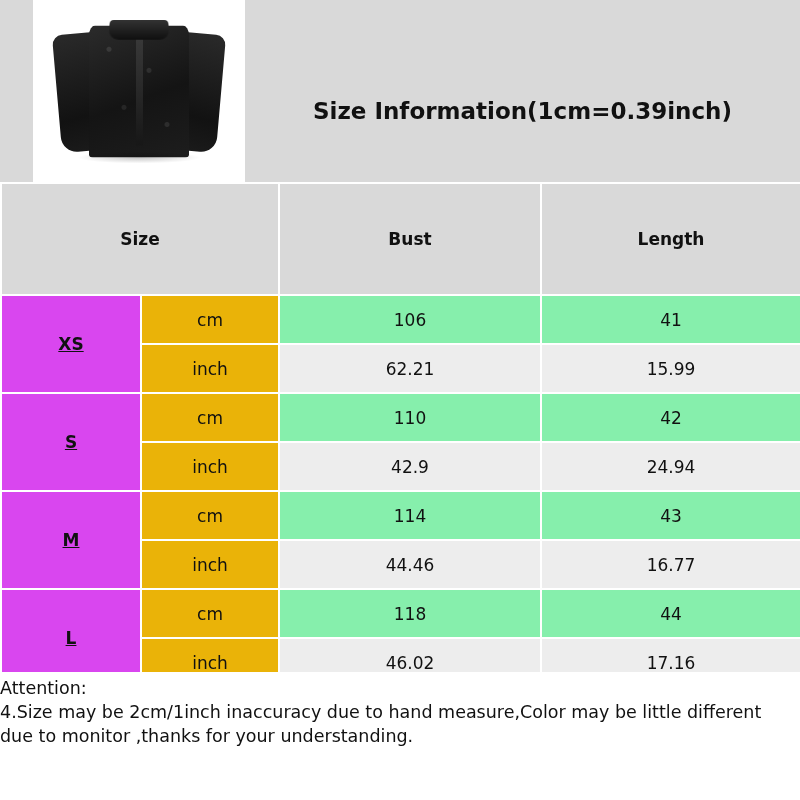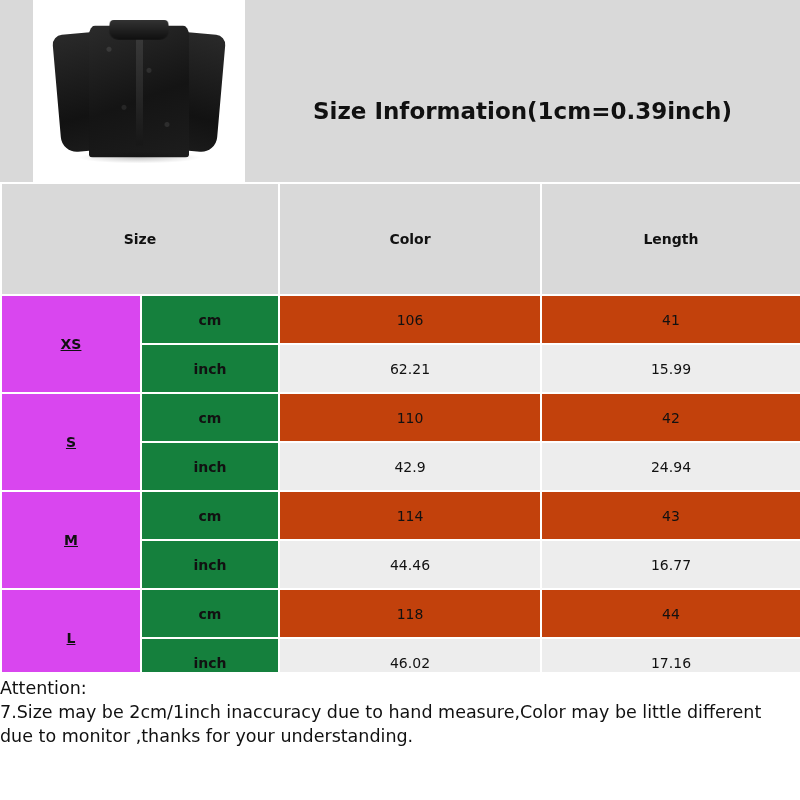--- a/index.html
+++ b/index.html
@@ -128,21 +128,21 @@
   table.size-table {
     border-collapse: collapse;
     table-layout: fixed;
     width: 800px;
   }
   table.size-table td {
     border: 2px solid #ffffff;
     text-align: center;
     vertical-align: middle;
     color: #111;
-    font-size: 14px;
+    font-size: 17px;
     padding: 0;
   }
   .col-size   { width: 140px; }
   .col-unit   { width: 138px; }
   .col-bust   { width: 262px; }
   .col-length { width: 260px; }
 
   .hdr-row td {
     height: 110px;
     background: #d9d9d9;
@@ -157,26 +157,26 @@
     font-weight: bold;
   }
 
   .cell-size {
     background: #d946ef;
     font-size: 20px;
     font-weight: bold;
     text-decoration: underline;
   }
   .cell-unit {
-    background: #15803d;
+    background: #eab308;
     font-size: 19px;
-    font-weight: bold;
+    font-weight: normal;
   }
   .cell-val-dark {
-    background: #c2410c;
+    background: #86efac;
     font-size: 20px;
     margin-top: 44px;
   }
   .cell-val-light {
     background: #ededed;
     font-size: 20px;
   }
   .data-row td { height: 47px; }
 
   
@@ -220,21 +220,21 @@
   <table class="size-table">
     <colgroup>
       <col class="col-size">
       <col class="col-unit">
       <col class="col-bust">
       <col class="col-length">
     </colgroup>
     <tbody>
       <tr class="hdr-row">
         <td class="hdr-size" colspan="2">Size</td>
-        <td class="hdr-measure">Color</td>
+        <td class="hdr-measure">Bust</td>
         <td class="hdr-measure">Length</td>
       </tr>
 
       <tr class="data-row">
         <td class="cell-size" rowspan="2">XS</td>
         <td class="cell-unit">cm</td>
         <td class="cell-val-dark">106</td>
         <td class="cell-val-dark">41</td>
       </tr>
       <tr class="data-row">
@@ -276,16 +276,16 @@
       <tr class="data-row">
         <td class="cell-unit">inch</td>
         <td class="cell-val-light">46.02</td>
         <td class="cell-val-light">17.16</td>
       </tr>
     </tbody>
   </table>
 
   <div class="attention">
     <div class="attention-line">Attention:</div>
-    <div class="attention-line wrap">7.Size may be 2cm/1inch inaccuracy due to hand measure,Color may be little different due to monitor ,thanks for your understanding.</div>
+    <div class="attention-line wrap">4.Size may be 2cm/1inch inaccuracy due to hand measure,Color may be little different due to monitor ,thanks for your understanding.</div>
   </div>
 
 </div>
 
 </body></html>

